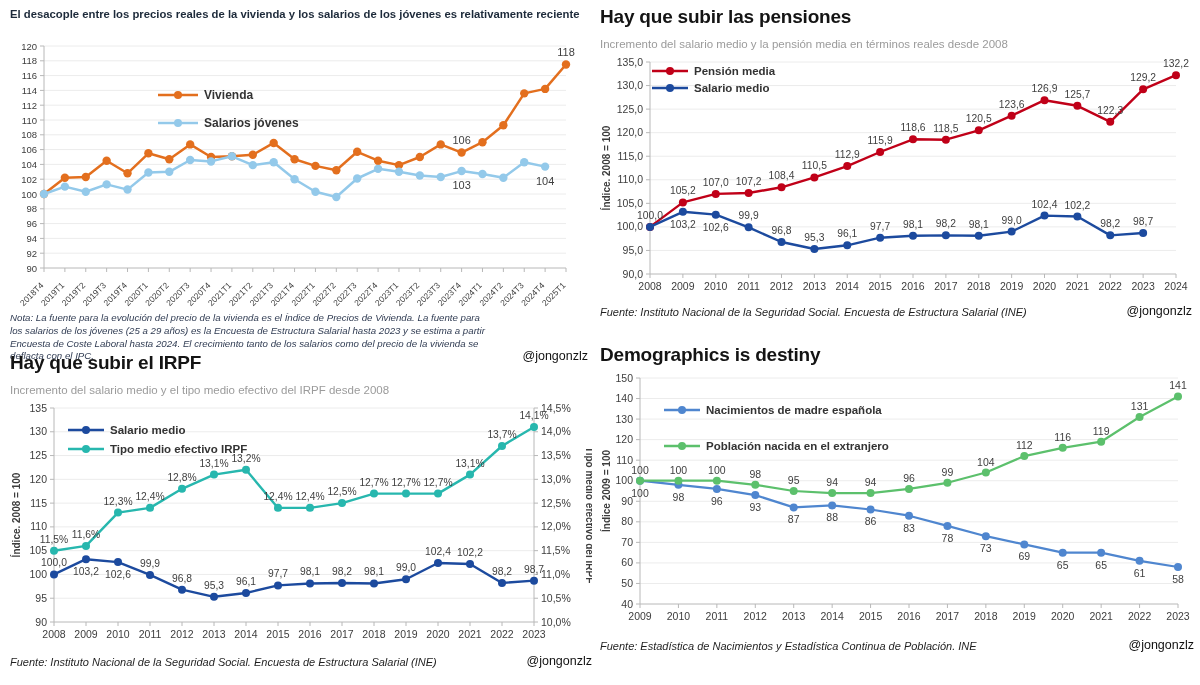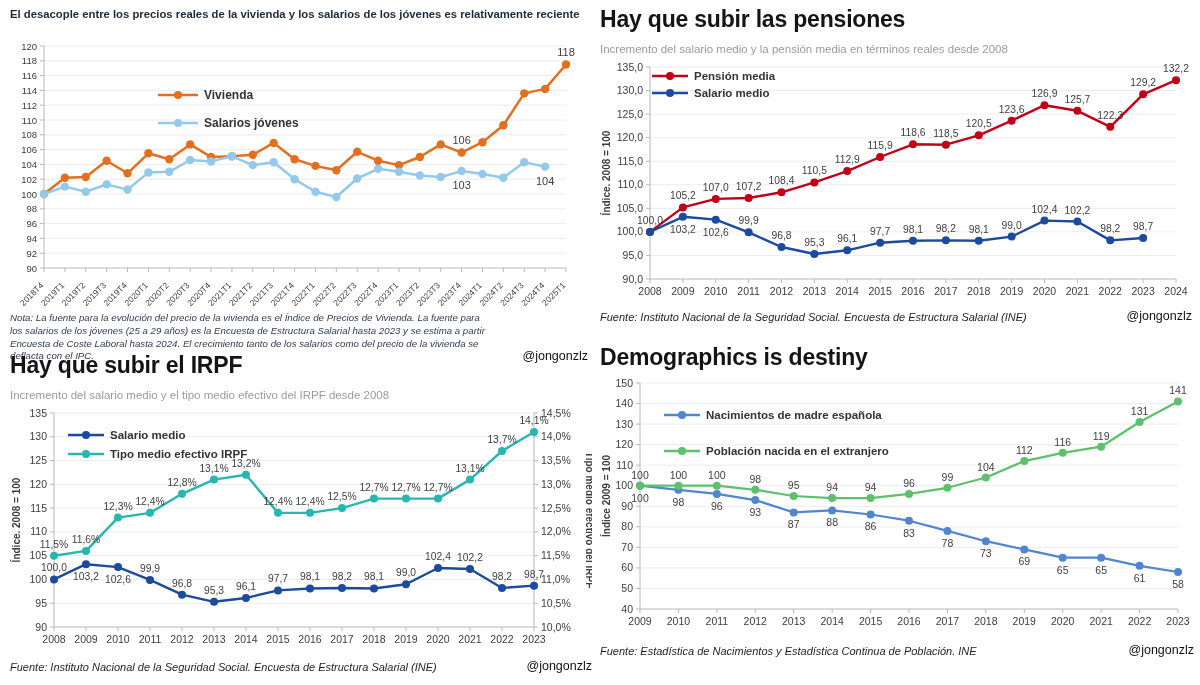--- a/index.html
+++ b/index.html
@@ -4,21 +4,21 @@
 <style>
   html,body{margin:0;padding:0}
   body{width:1200px;height:685px;background:#ffffff;font-family:"Liberation Sans",sans-serif;position:relative;overflow:hidden}
   .page{position:absolute;inset:0}
   .chart-card{position:absolute}
   .c1{left:10px;top:6px;width:578px}
   .c2{left:600px;top:6px;width:592px}
   .c3{left:10px;top:352px;width:582px}
   .c4{left:600px;top:344px;width:594px}
   .title-sm{font-size:11.3px;font-weight:700;color:#1d2a3a;margin:2px 0 18px 0;white-space:nowrap}
-  .title-lg{font-size:23px;font-weight:700;color:#141414;margin:0;letter-spacing:-0.2px}
+  .title-lg{font-size:19px;font-weight:700;color:#141414;margin:0;letter-spacing:-0.2px}
   .subtitle{font-size:11.5px;color:#9b9b9b;margin-top:10px}
   .subtitle:empty{display:none}
   svg{display:block;font-family:"Liberation Sans",sans-serif}
   .footer{display:flex;justify-content:space-between;align-items:flex-end;margin-top:2px;gap:10px}
   .note{font-style:italic;color:#2f3b52;font-size:9.7px;line-height:1.32;max-width:478px}
   .note:empty{display:none}
   .source{font-style:italic;color:#1f1f1f;font-size:11px}
   .source:empty{display:none}
   .handle{font-weight:400;color:#111;font-size:12.5px;white-space:nowrap}
 </style>

